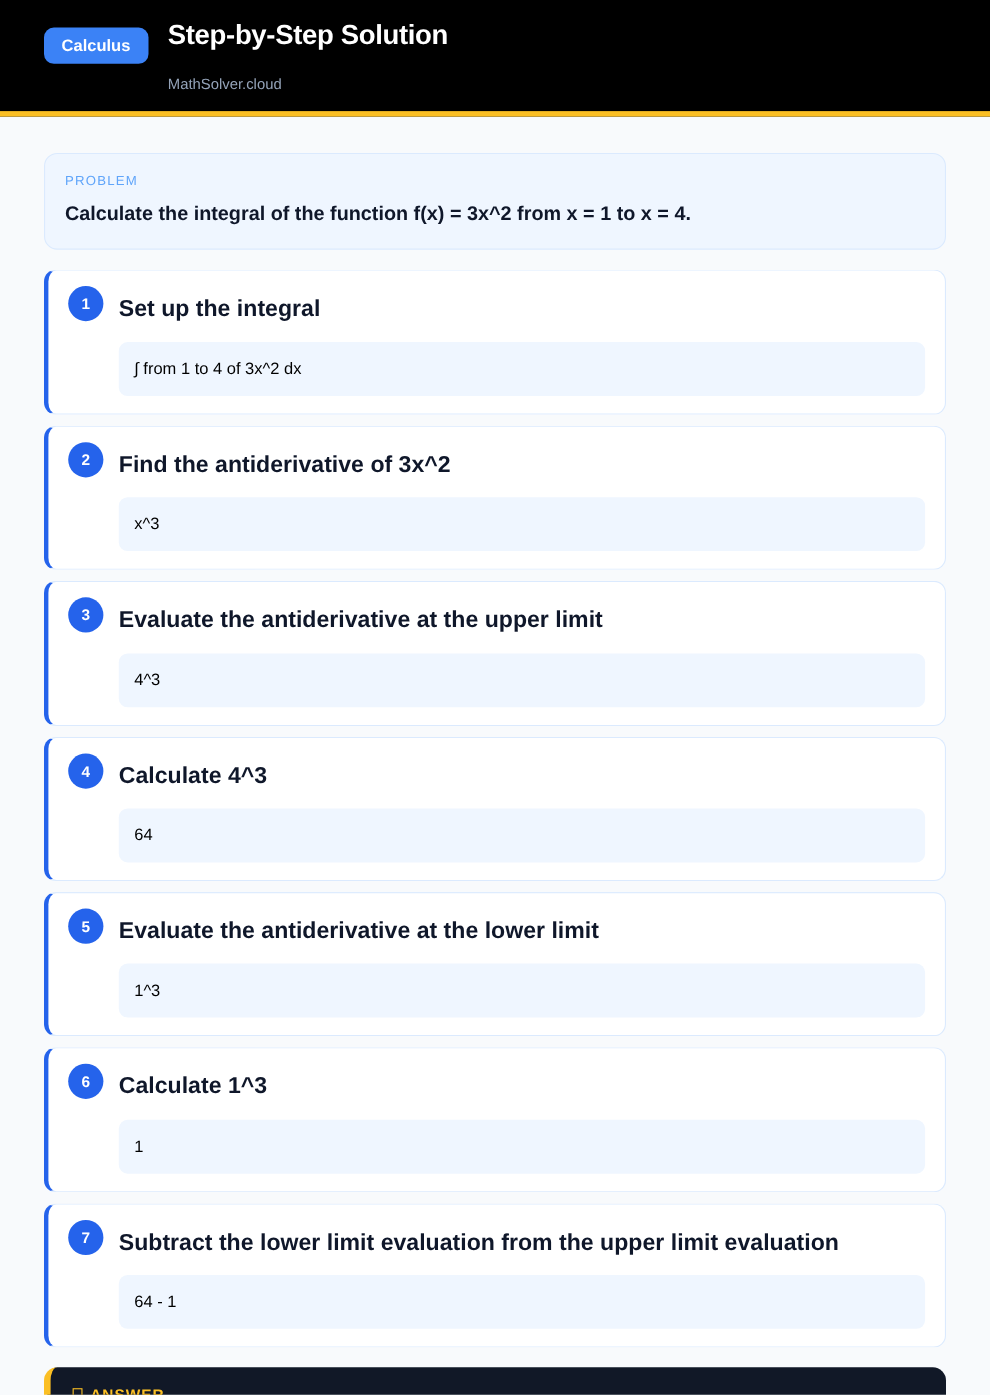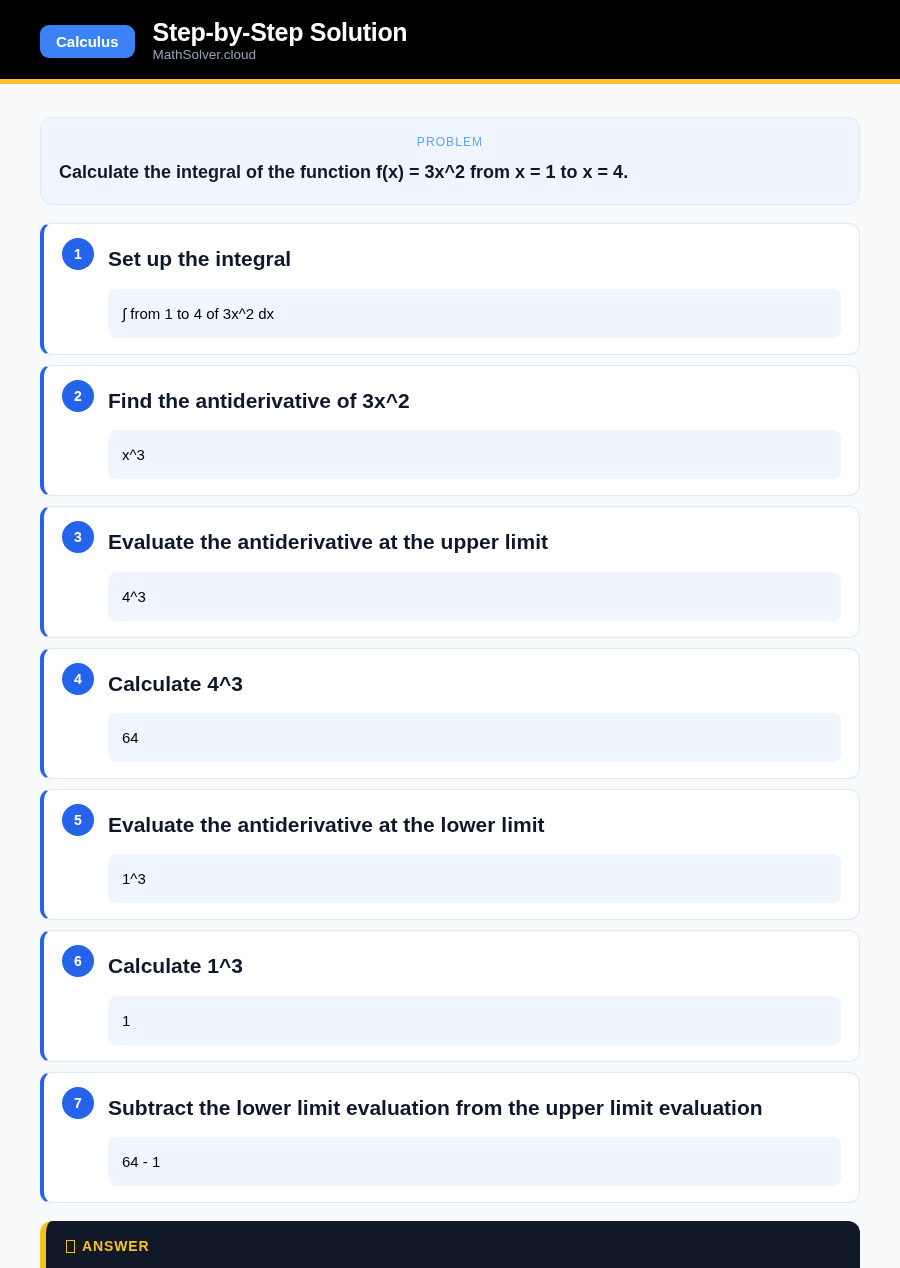--- a/index.html
+++ b/index.html
@@ -32,21 +32,21 @@
     background: #3b82f6;
     color: #ffffff;
     font-size: 15px;
     font-weight: bold;
     padding: 9px 16px;
     border-radius: 9px;
     line-height: 1;
     margin-top: 7px;
     white-space: nowrap;
   }
-  .header-text { display: flex; flex-direction: column; gap: 0; }
+  .header-text { display: flex; flex-direction: column; gap: 22px; }
   .header-title {
     color: #ffffff;
     font-size: 25px;
     font-weight: bold;
     letter-spacing: -0.3px;
     line-height: 1.15;
   }
   .header-subtitle {
     color: #94a3b8;
     font-size: 13.5px;
@@ -67,21 +67,20 @@
     border: 1px solid #dbeafe;
     border-radius: 12px;
     padding: 17px 18px 20px 18px;
     margin-bottom: 18px;
   }
   .problem-label {
     color: #60a5fa;
     font-size: 12px;
     letter-spacing: 1.1px;
     margin-bottom: 11px;
-    text-align: center;
   }
   .problem-text {
     color: #0f172a;
     font-size: 18px;
     font-weight: bold;
     line-height: 1.35;
   }
 
   
   .steps { display: flex; flex-direction: column; gap: 10px; }

